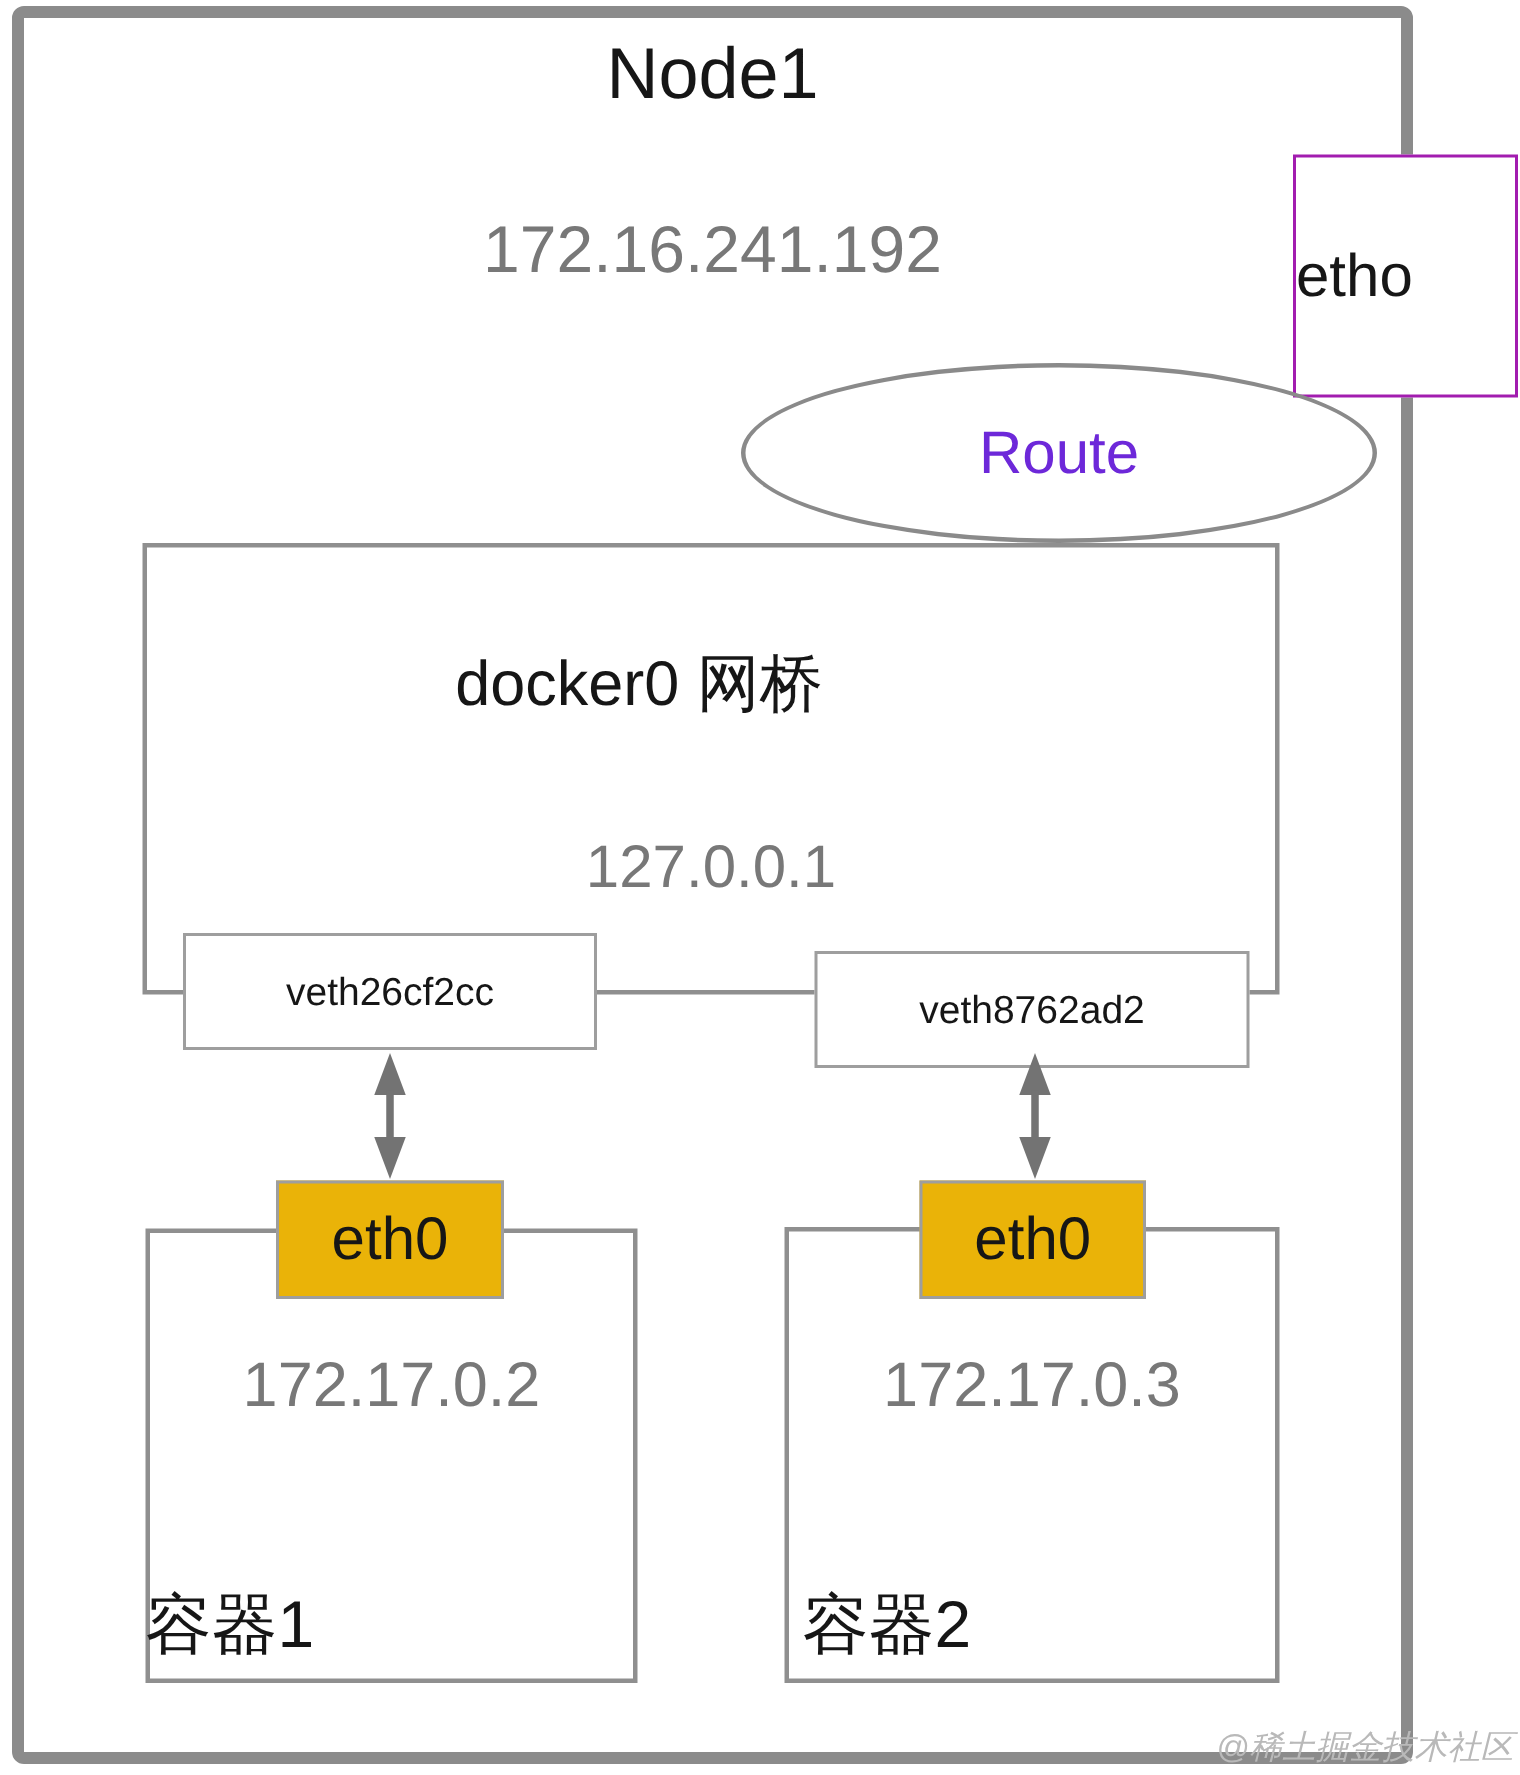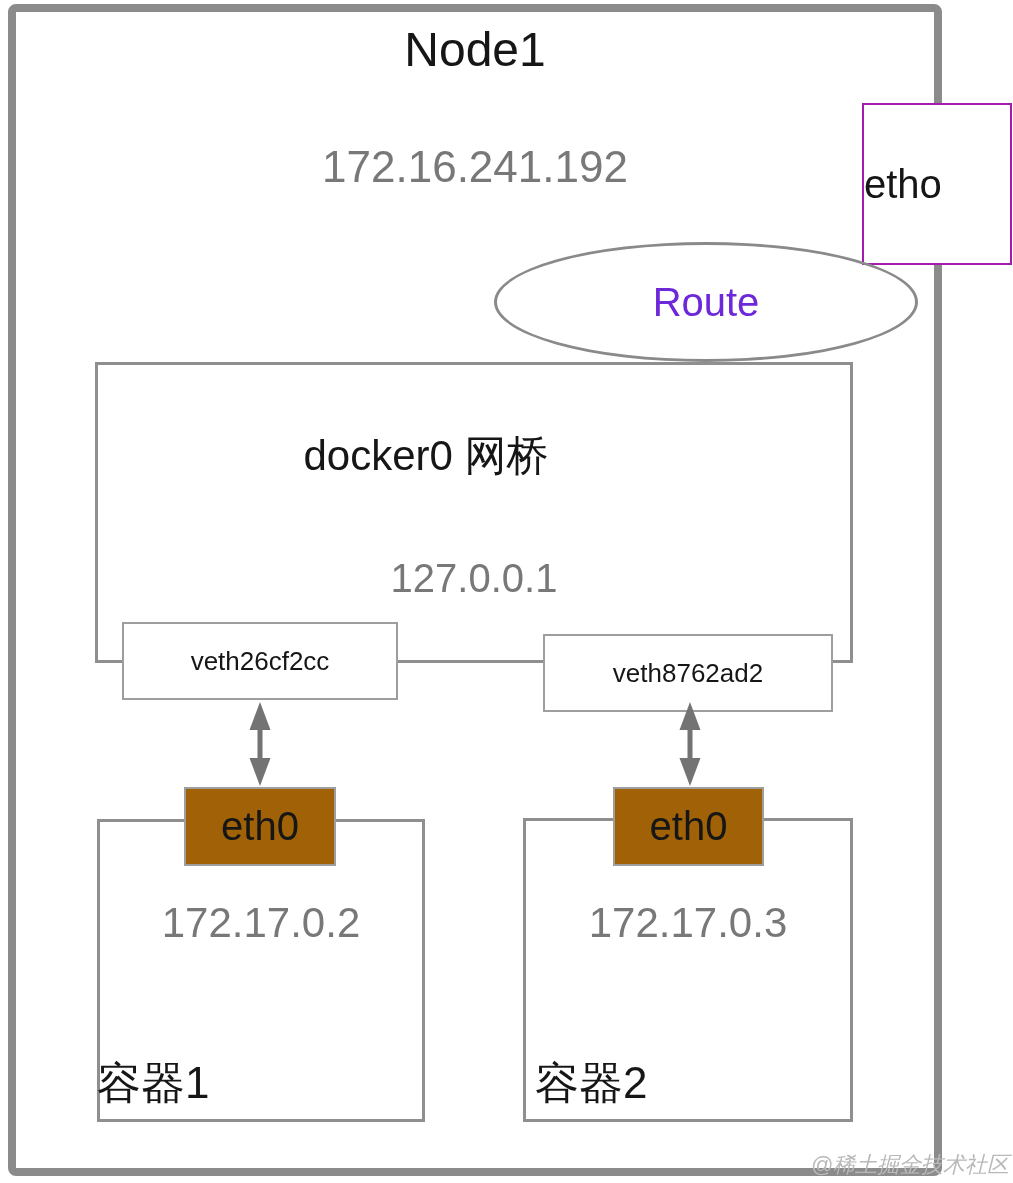--- a/index.html
+++ b/index.html
@@ -118,21 +118,21 @@
     border: 3px solid #8f8f8f;
     box-sizing: border-box;
     background: transparent;
     z-index: 1;
   }
   .container-1 { left: 97px;  top: 819px; width: 328px; height: 303px; }
   .container-2 { left: 523px; top: 818px; width: 330px; height: 304px; }
   
   .eth0-box {
     position: absolute;
-    background: #a16207;
+    background: #eab308;
     border: 2px solid #9e9e9e;
     box-sizing: border-box;
     display: flex; align-items: center; justify-content: center;
     font-size: 40px;
     color: #161616;
     z-index: 2;
   }
   .eth0-1 { left: 184px; top: 787px; width: 152px; height: 79px; }
   .eth0-2 { left: 613px; top: 787px; width: 151px; height: 79px; }
   .container-ip {

